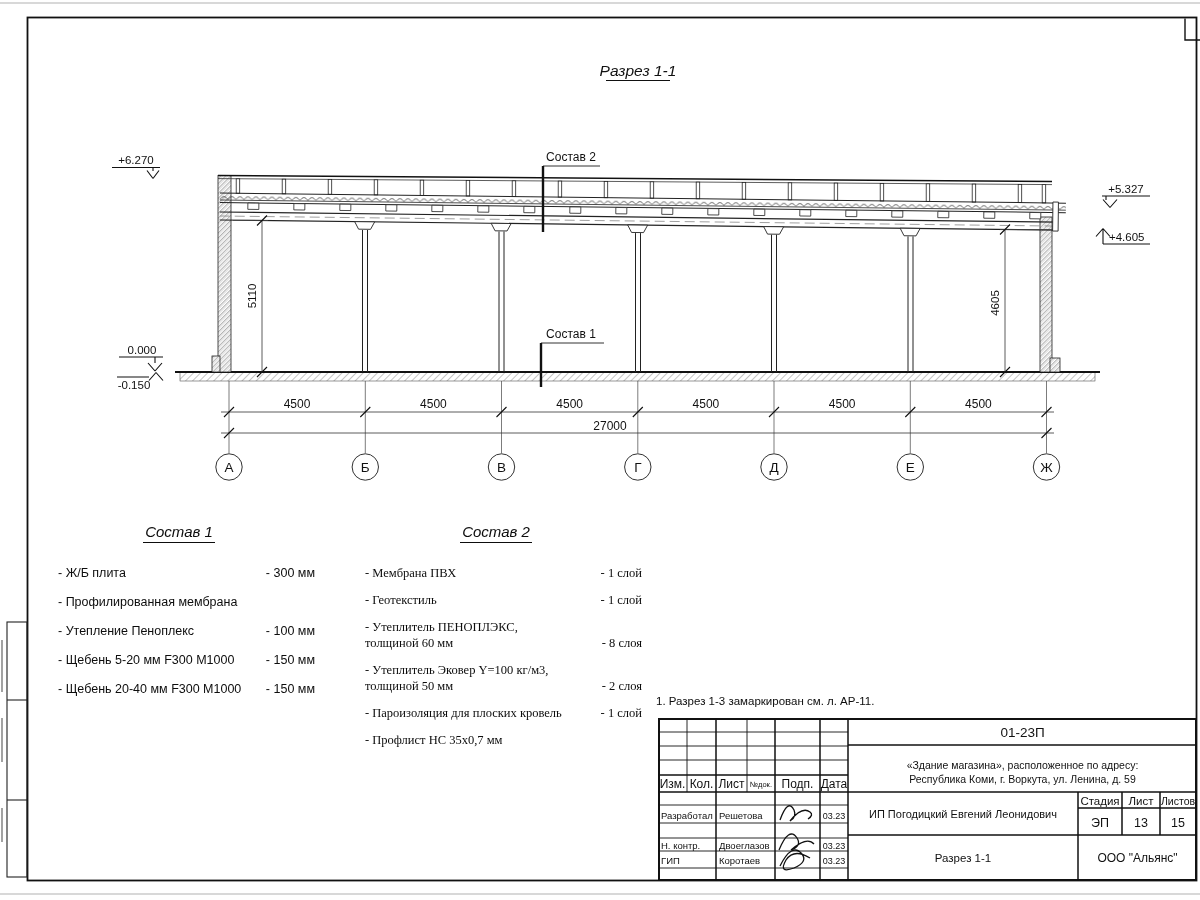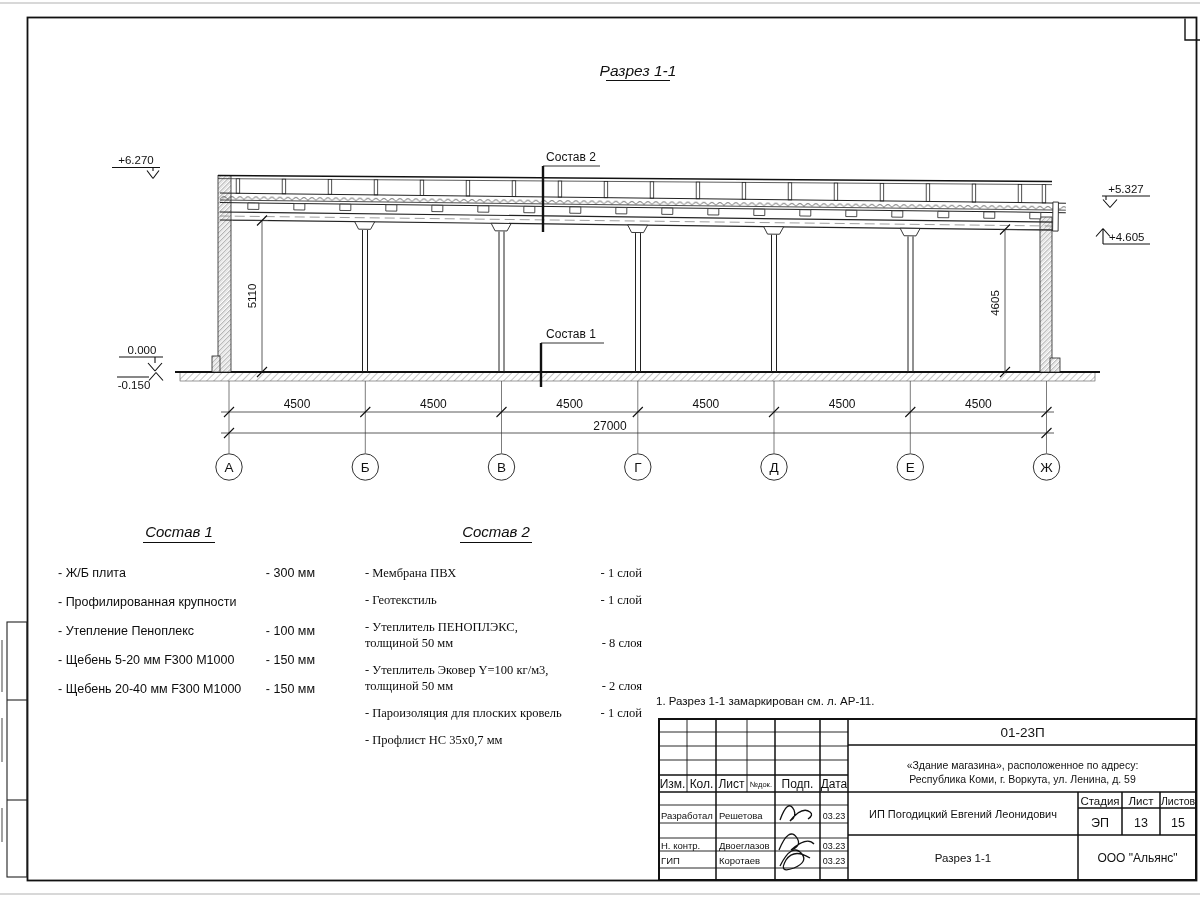--- a/index.html
+++ b/index.html
@@ -242,21 +242,21 @@
     </g>
   </svg>
 
   <div class="sostav sostav1" style="left:43px;top:524px;width:272px;">
     <div class="hd"><span>Состав 1</span></div>
     <div class="row">
       <div class="nm">- Ж/Б плита</div>
       <div class="vl">- 300 мм</div>
     </div>
     <div class="row">
-      <div class="nm">- Профилированная крупности</div>
+      <div class="nm">- Профилированная мембрана</div>
       <div class="vl"></div>
     </div>
     <div class="row">
       <div class="nm">- Утепление Пеноплекс</div>
       <div class="vl">- 100 мм</div>
     </div>
     <div class="row">
       <div class="nm">-  Щебень 5-20 мм F300 М1000</div>
       <div class="vl">- 150 мм</div>
     </div>
@@ -274,39 +274,39 @@
     <div class="row">
       <div class="nm">- Мембрана ПВХ</div>
       <div class="vl">- 1 слой</div>
     </div>
     <div class="row">
       <div class="nm">- Геотекстиль</div>
       <div class="vl">- 1 слой</div>
     </div>
     <div class="row">
       <div class="nm">- Утеплитель ПЕНОПЛЭКС,
-толщиной 50 мм</div>
+толщиной 60 мм</div>
       <div class="vl">- 8 слоя</div>
     </div>
     <div class="row">
       <div class="nm">- Утеплитель Эковер Y=100 кг/м3,
 толщиной 50 мм</div>
       <div class="vl">- 2 слоя</div>
     </div>
     <div class="row">
       <div class="nm">- Пароизоляция для плоских кровель</div>
       <div class="vl">- 1 слой</div>
     </div>
     <div class="row">
       <div class="nm">- Профлист НС 35х0,7 мм</div>
       <div class="vl"></div>
     </div>
   </div>
 
-  <div class="note">1. Разрез 1-1 замаркирован см. л. АР-11.</div>
+  <div class="note">1. Разрез 1-3 замаркирован см. л. АР-11.</div>
 
   <svg class="abs" style="left:658px;top:718px;" width="539" height="163" viewBox="0 0 539 163">
     <rect x="1" y="1" width="537" height="161" fill="#fff" stroke="#111" stroke-width="2"></rect>
 
     <g stroke="#111" stroke-width="0.9">
       <line x1="0" y1="14" x2="190" y2="14"></line>
         <line x1="0" y1="28" x2="190" y2="28"></line>
       <line x1="0" y1="42" x2="190" y2="42"></line>
         <line x1="29" y1="0" x2="29" y2="74"></line>
       <line x1="89" y1="0" x2="89" y2="74"></line>

